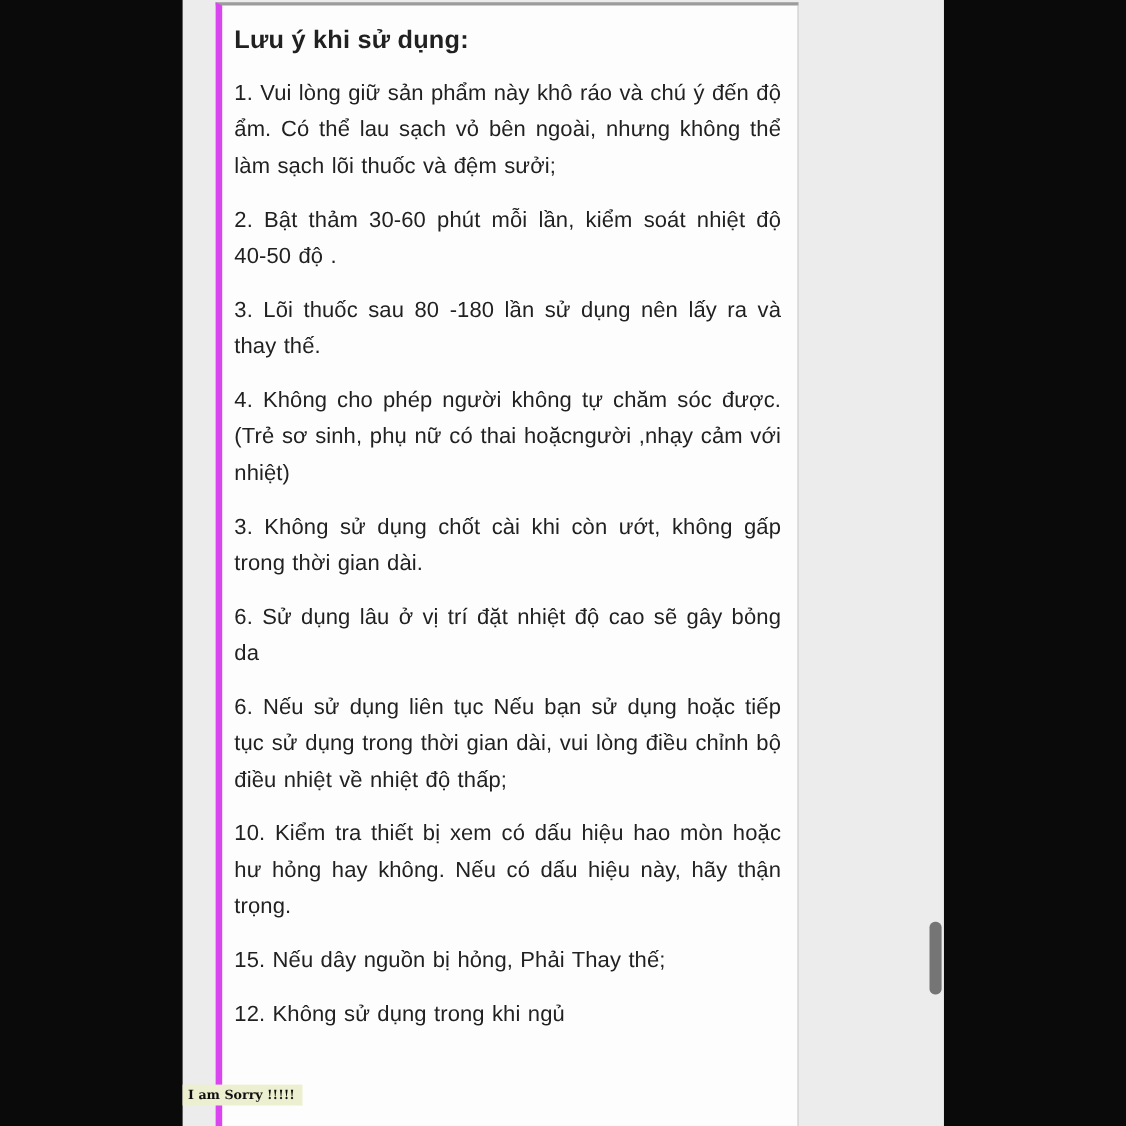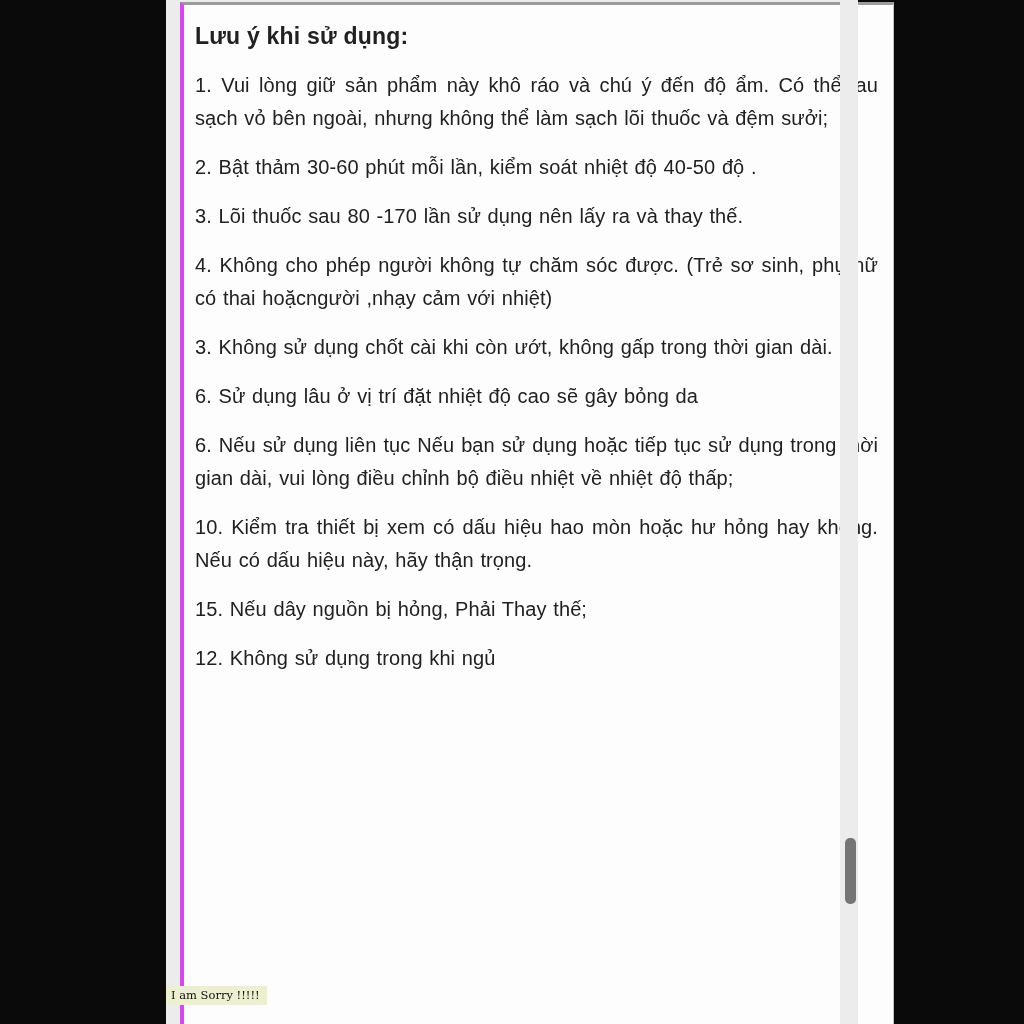--- a/index.html
+++ b/index.html
@@ -28,25 +28,25 @@
 
   .pane {
     position: absolute;
     left: 166px; top: 0;
     width: 692px; height: 1024px;
     background: var(--gutter);
   }
 
   .card {
     position: absolute;
-    left: 14px; top: 2px;
-    width: 714px; height: 1022px;
+    left: 30px; top: 2px;
+    width: 530px; height: 1022px;
     background: var(--content_bg);
     border-top: 3px solid var(--border_strong);
-    border-left: 4px solid #d946ef;
+    border-left: 6px solid #d946ef;
     border-right: 1px solid var(--border_soft);
     overflow: hidden;
   }
 
   .content {
     padding: 15px 15px 0 11px;
     color: var(--text);
   }
 
   .heading {
@@ -79,21 +79,21 @@
     background: var(--scrollbar_thumb);
   }
 
   .watermark {
     position: absolute;
     left: 166px; top: 986px;
     padding: 2px 7px 3px 5px;
     background: var(--watermark_bg);
     color: var(--watermark_text);
     font-family: "DejaVu Serif", serif;
-    font-weight: normal;
+    font-weight: bold;
     font-size: 11.5px;
     line-height: 14px;
     white-space: nowrap;
     text-align: center;
   }
 </style>
 </head>
 <body>
 
 <div class="stage">
@@ -101,21 +101,21 @@
   <div class="letterbox left"></div>
   <div class="letterbox right"></div>
 
   <div class="pane">
 
     <div class="card">
       <div class="content">
         <div class="heading">Lưu ý khi sử dụng:</div>
         <p class="para">1. Vui lòng giữ sản phẩm này khô ráo và chú ý đến độ ẩm. Có thể lau sạch vỏ bên ngoài, nhưng không thể làm sạch lõi thuốc và đệm sưởi;</p>
         <p class="para">2. Bật thảm 30-60 phút mỗi lần, kiểm soát nhiệt độ 40-50 độ .</p>
-        <p class="para">3. Lõi thuốc sau 80 -170 lần sử dụng nên lấy ra và thay thế.</p>
+        <p class="para">3. Lõi thuốc sau 80 -180 lần sử dụng nên lấy ra và thay thế.</p>
         <p class="para">4. Không cho phép người không tự chăm sóc được. (Trẻ sơ sinh, phụ nữ có thai hoặcngười ,nhạy cảm với nhiệt)</p>
         <p class="para">3. Không sử dụng chốt cài khi còn ướt, không gấp trong thời gian dài.</p>
         <p class="para">6. Sử dụng lâu ở vị trí đặt nhiệt độ cao sẽ gây bỏng da</p>
         <p class="para">6. Nếu sử dụng liên tục Nếu bạn sử dụng hoặc tiếp tục sử dụng trong thời gian dài, vui lòng điều chỉnh bộ điều nhiệt về nhiệt độ thấp;</p>
         <p class="para">10. Kiểm tra thiết bị xem có dấu hiệu hao mòn hoặc hư hỏng hay không. Nếu có dấu hiệu này, hãy thận trọng.</p>
         <p class="para">15. Nếu dây nguồn bị hỏng, Phải Thay thế;</p>
         <p class="para">12. Không sử dụng trong khi ngủ</p>
       </div>
     </div>
 

